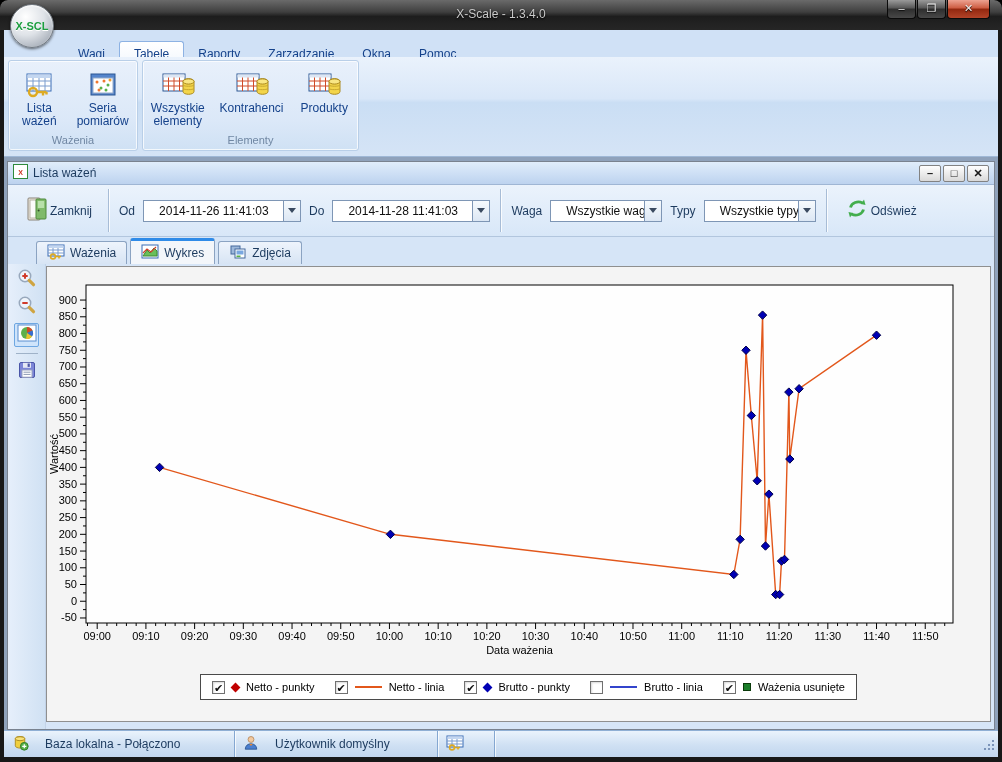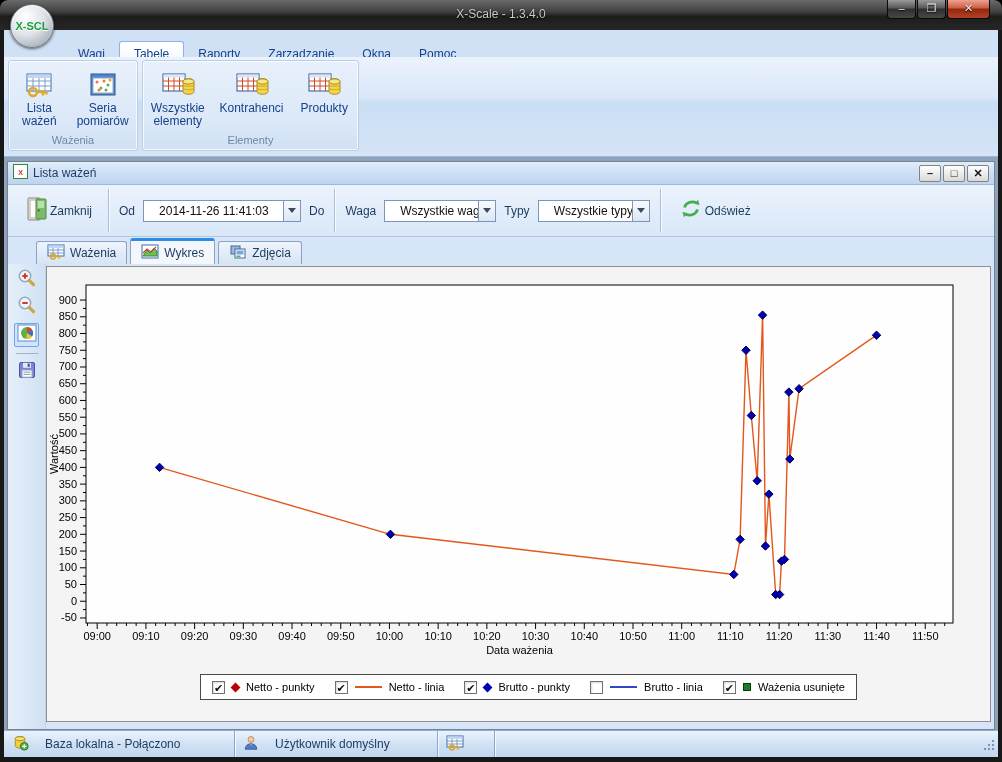--- a/index.html
+++ b/index.html
@@ -246,20 +246,26 @@
         </div>
         <div class="tsep"></div>
         <span>Od</span>
         <div class="combo" style="width:158px;">
           <span class="val">2014-11-26 11:41:03</span>
           <span class="drop">
               <span class="tri"></span>
             </span>
         </div>
         <span>Do</span>
+        <div class="combo" style="width:158px;">
+          <span class="val">2014-11-28 11:41:03</span>
+          <span class="drop">
+              <span class="tri"></span>
+            </span>
+        </div>
         <div class="tsep"></div>
         <span>Waga</span>
         <div class="combo" style="width:112px;">
           <span class="val">Wszystkie wagi</span>
           <span class="drop">
               <span class="tri"></span>
             </span>
         </div>
         <span>Typy</span>
         <div class="combo" style="width:112px;">

